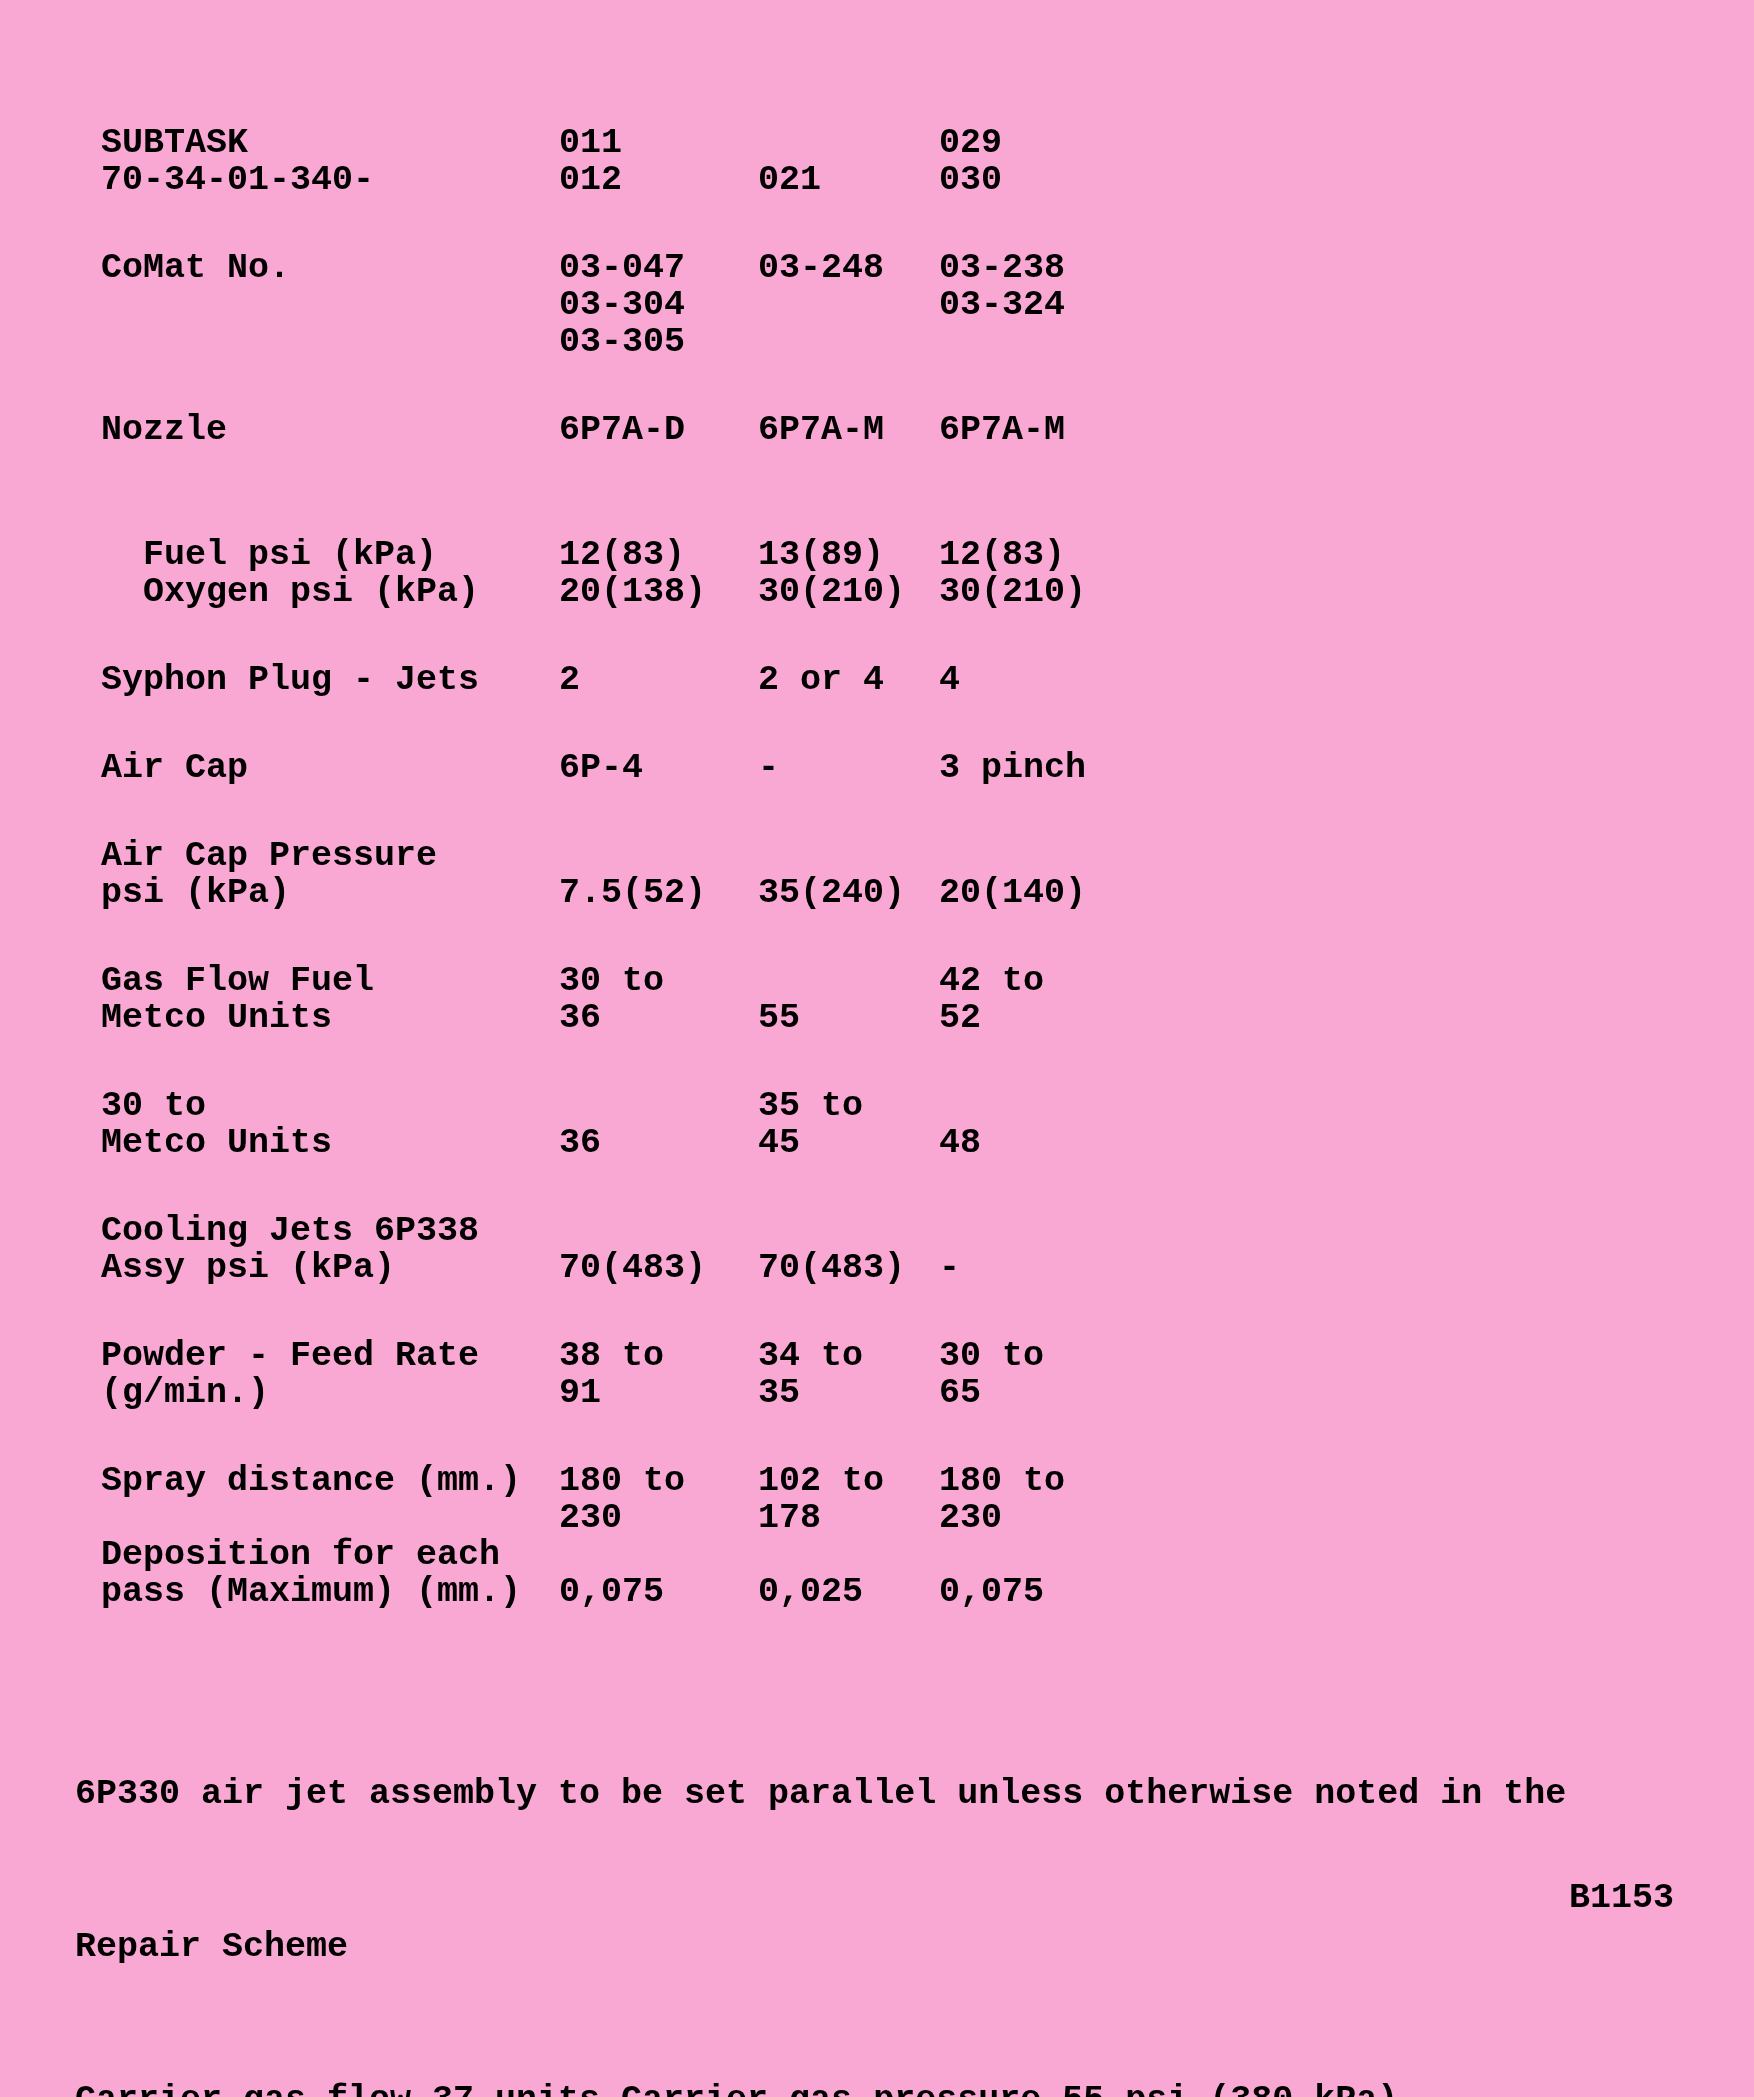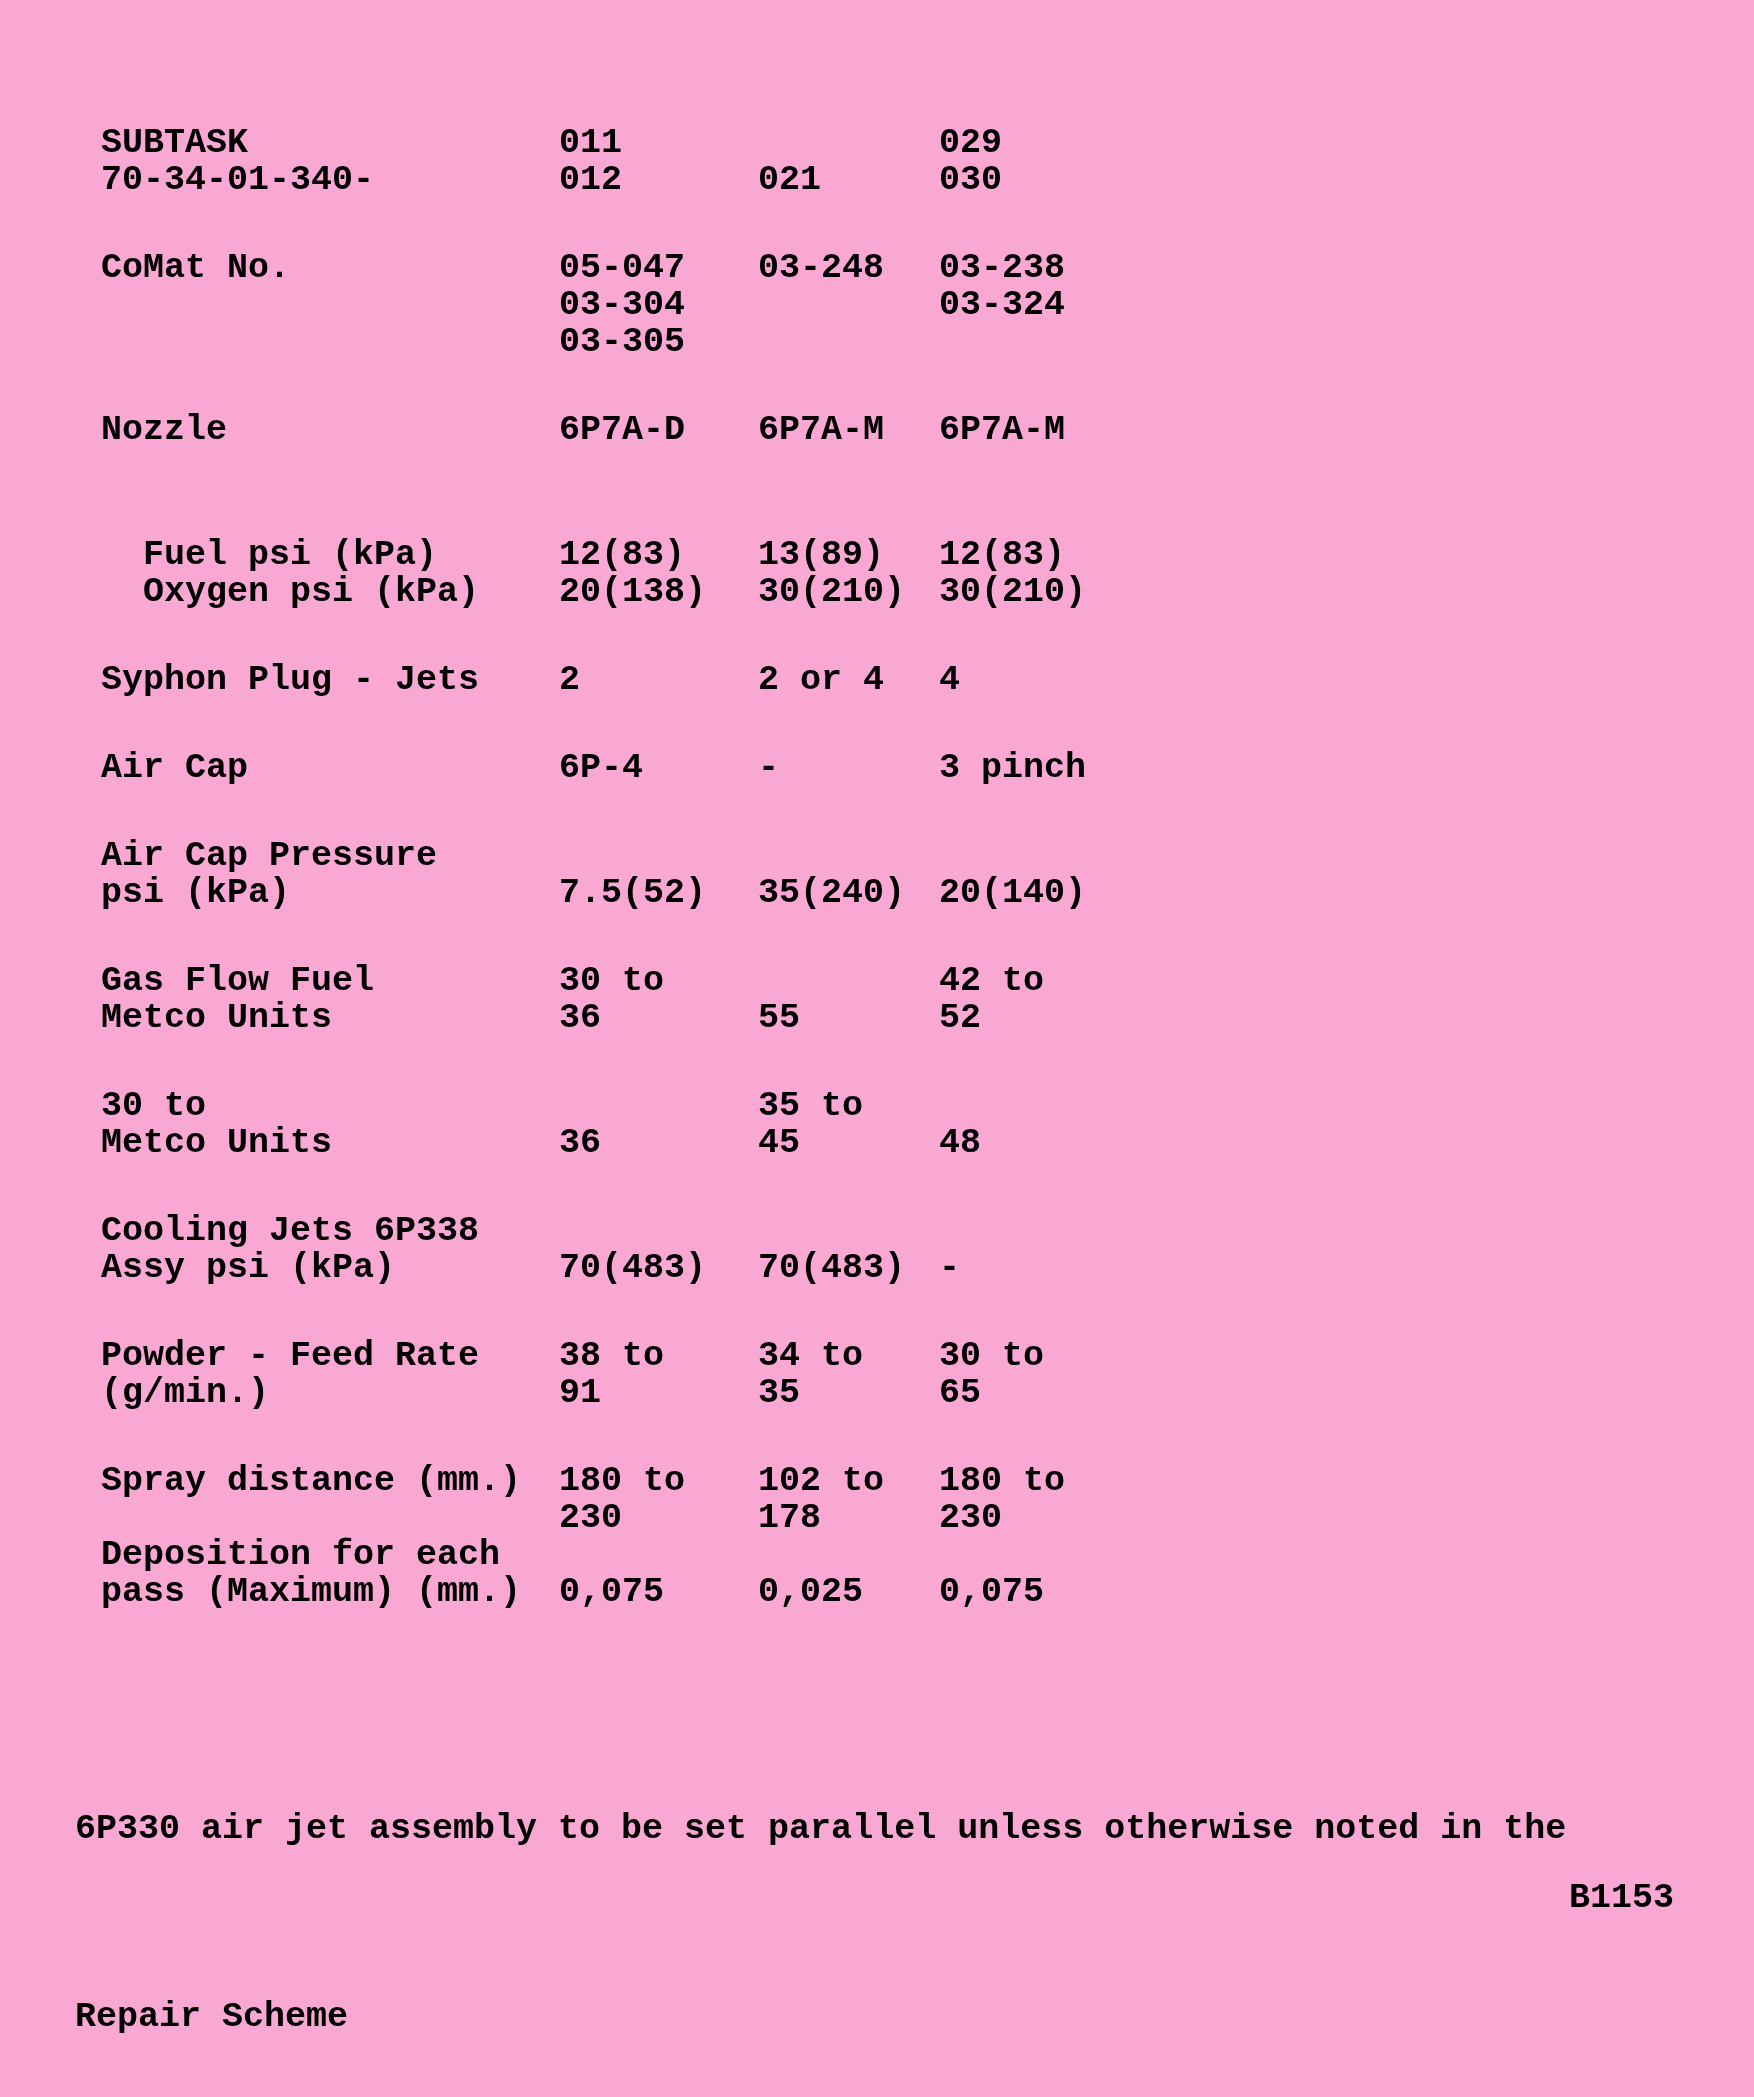--- a/index.html
+++ b/index.html
@@ -38,21 +38,20 @@
   .footer {
     position: absolute;
     top: 1667px;
     left: 75px;
     width: 1639px;
     line-height: 51px;
     white-space: pre;
   }
   .fline {
     height: 51px;
-    margin-top: 35px;
   }
   .page-code {
     position: absolute;
     left: 1494px;
     top: 206px;
     height: 51px;
     line-height: 51px;
   }
 </style>
 </head>
@@ -72,21 +71,21 @@
       <span>70-34-01-340-</span>
       <span>012</span>
       <span>021</span>
       <span>030</span>
     </div>
 
     <div class="row-gap"></div>
 
     <div class="row">
       <span>CoMat No.</span>
-      <span>05-047</span>
+      <span>03-047</span>
       <span>03-248</span>
       <span>03-238</span>
     </div>
     <div class="row">
       <span></span>
       <span>03-304</span>
       <span></span>
       <span>03-324</span>
     </div>
     <div class="row">

